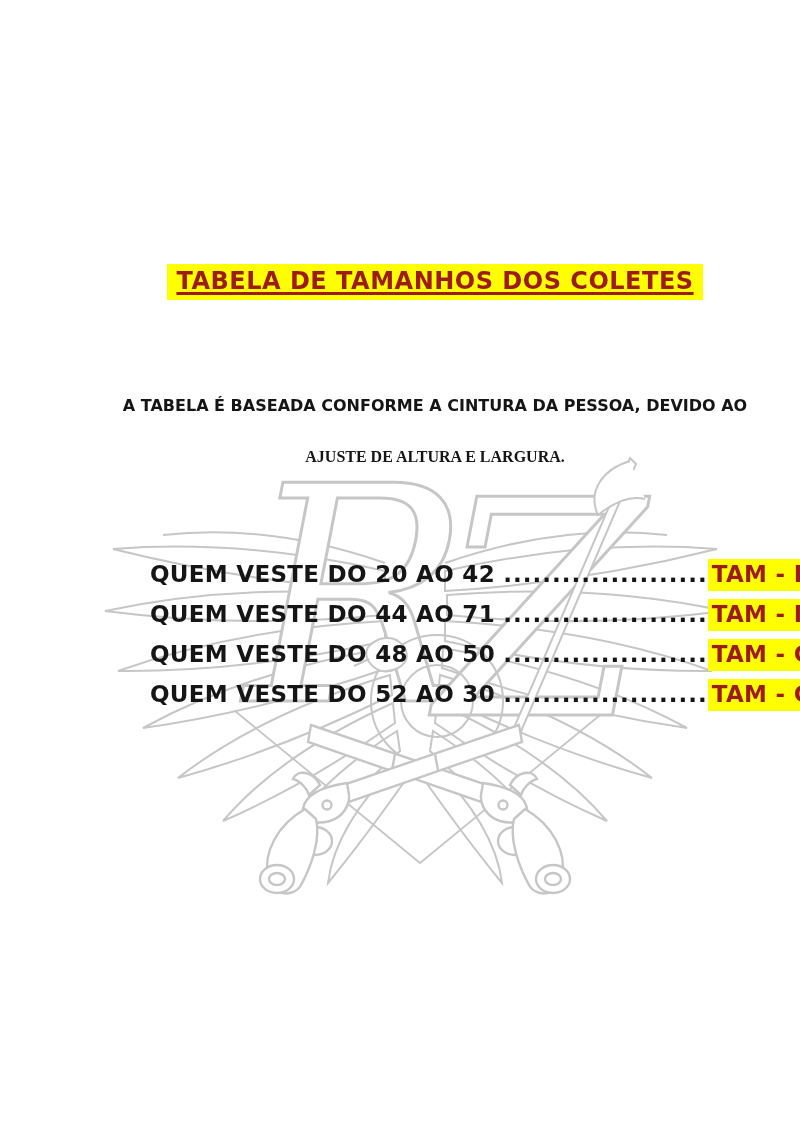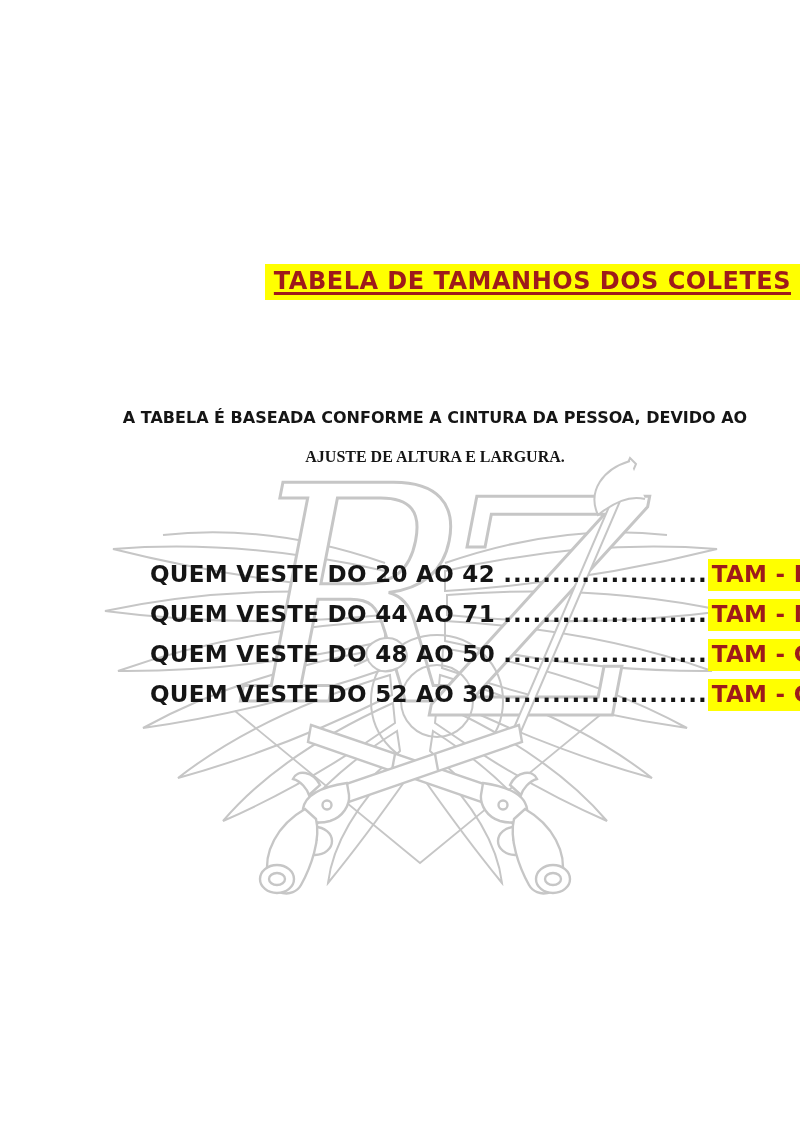--- a/index.html
+++ b/index.html
@@ -21,21 +21,21 @@
   .watermark{
     position:absolute;
     left:85px;top:443px;
     width:660px;height:475px;
     z-index:1;
   }
   
   .title-block{
     position:absolute;
     left:70px;right:0;top:264px;
-    text-align:right;
+    text-align:center;
     z-index:3;
   }
   .title-line{
     display:inline-block;
     background:var(--highlight-yellow);
     color:var(--text-red);
     font-weight:bold;
     font-size:24px;
     line-height:31px;
     padding:2px 9px 3px 9px;
@@ -48,21 +48,20 @@
   
   .intro-block{
     position:absolute;
     left:70px;right:0;top:392px;
     text-align:center;
     color:var(--body-black);
     font-weight:bold;
     font-size:16px;
     line-height:27px;
     z-index:3;
-    margin-top:12px;
   }
   .ajuste-line{
     position:absolute;
     left:70px;right:0;top:448px;
     text-align:center;
     color:var(--body-black);
     font-weight:bold;
     font-size:16px;
     z-index:3;
     font-family:Liberation Serif, serif;

